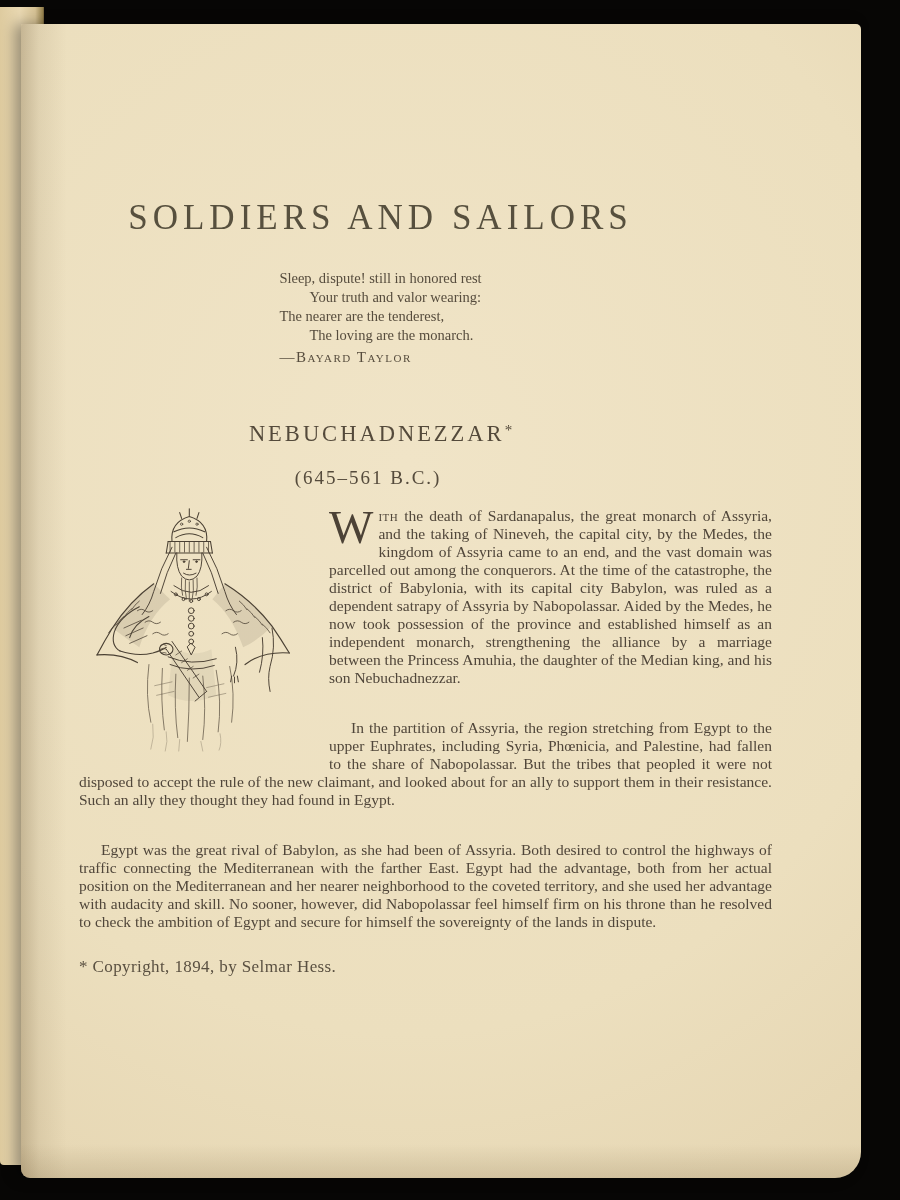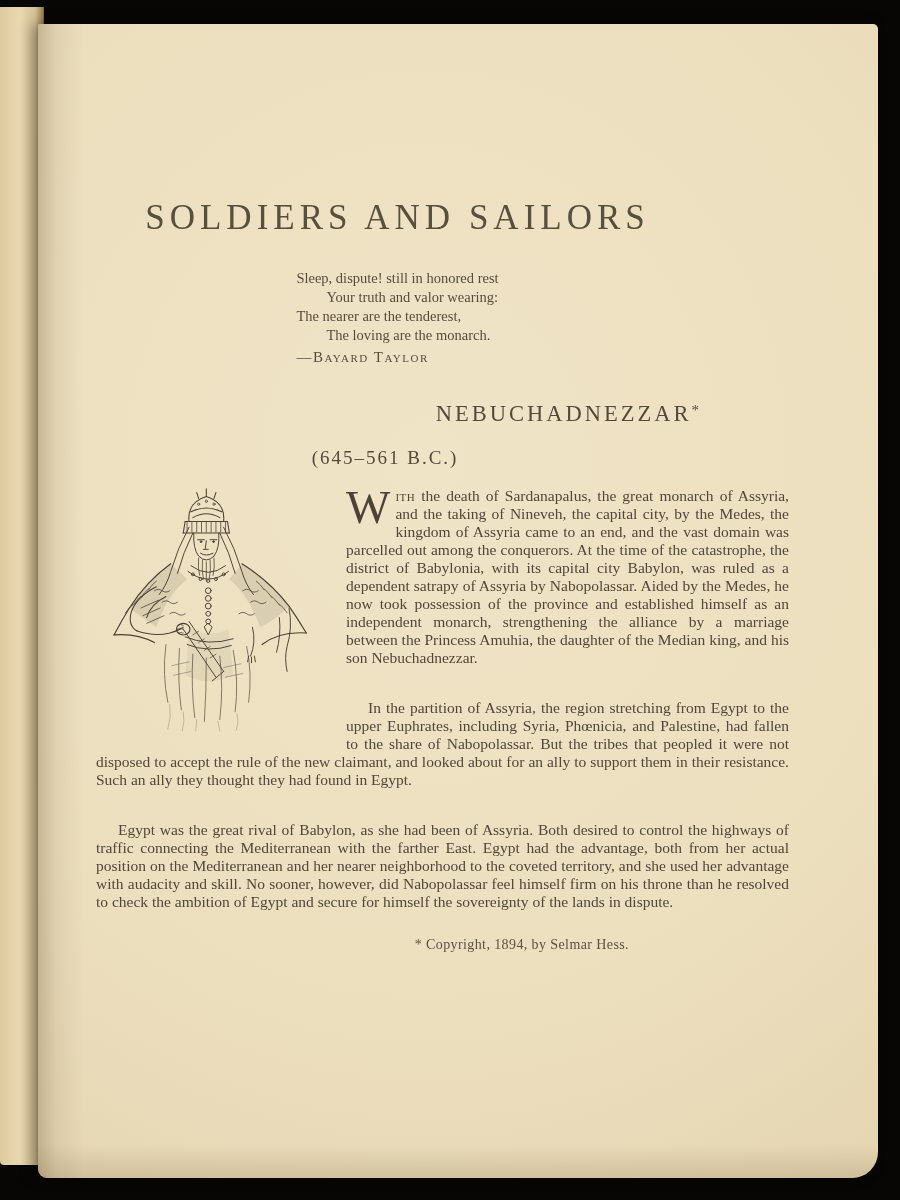--- a/index.html
+++ b/index.html
@@ -9,21 +9,21 @@
     font-family:"Liberation Serif", serif;
   }
   
   .under-page{
     position:absolute;left:0;top:7px;width:44px;height:1158px;
     background:linear-gradient(90deg,#decb9f 0%,#e9d8b2 45%,#d5c194 80%,#97834f 97%,#6b5a37 100%);
     border-radius:0 0 6px 4px;
   }
   
   .page{
-    position:absolute;left:38px;top:24px;width:840px;height:1154px;
+    position:absolute;left:21px;top:24px;width:840px;height:1154px;
     box-sizing:border-box;padding:0 89px 0 58px;
     background:radial-gradient(115% 90% at 46% 38%, #f0e4c7 0%, #ecdfbe 55%, #e5d5b1 84%, #d8c69e 100%);
     border-radius:2px 5px 26px 9px;
     box-shadow:-6px 0 14px rgba(0,0,0,.35);
     color:#52483a;
   }
   .page::before{ 
     content:"";position:absolute;left:0;top:0;bottom:0;width:46px;
     background:linear-gradient(90deg,rgba(110,88,52,.30),rgba(110,88,52,.10) 18px,rgba(110,88,52,0) 46px);
     border-radius:2px 0 0 9px;pointer-events:none;
@@ -38,21 +38,21 @@
     margin:176px 90px 0 0;font-weight:normal;text-align:center;
     font-size:35px;line-height:1;letter-spacing:5px;color:#57503e;
   }
   .epigraph{margin:34px 90px 0 0;display:flex;justify-content:center;}
   .poem{font-size:14.5px;line-height:19px;color:#564c3d;}
   .poem-line.indent{padding-left:30px;}
   .poem-attr{
     text-align:left;margin-top:3px;font-variant:small-caps;letter-spacing:1.5px;font-size:15px;
   }
   .chapter-title{
-    margin:36px 90px 0 0;font-weight:normal;text-align:right;
+    margin:56px 90px 0 0;font-weight:normal;text-align:center;
     font-size:22.5px;letter-spacing:3px;line-height:1;color:#544a3b;
   }
   .chapter-title .note-mark{font-size:15px;vertical-align:6px;letter-spacing:0;}
   .chapter-byline{
     margin:7px 140px 0 0;text-align:center;
     font-variant:small-caps;font-size:14px;letter-spacing:1.5px;color:#5a5040;
   }
   .chapter-dates{
     margin:21px 115px 0 0;text-align:center;
     font-size:19px;letter-spacing:2px;color:#554b3c;
@@ -63,22 +63,22 @@
   .illustration{
     float:left;width:236px;height:250px;margin:-4px 14px 4px 0;
   }
   .illustration svg{width:100%;height:100%;}
   .etch{stroke:#4a4033;fill:none;stroke-linecap:round;}
   .dropcap{
     float:left;font-size:47px;line-height:36px;padding:2px 5px 0 0;color:#4c4236;
   }
   .smallcaps{font-variant:small-caps;letter-spacing:.5px;}
   .footnote{
-    clear:none;margin:26px 160px 0 0;text-align:right;
-    font-size:14px;letter-spacing:.4px;color:#5a5041;
+    clear:none;margin:26px 160px 0 0;text-align:left;
+    font-size:17px;letter-spacing:.4px;color:#5a5041;
   }
 </style>
 </head>
 <body>
 
 <div class="scene">
   <div class="under-page"></div>
 
   <div class="page">
 

